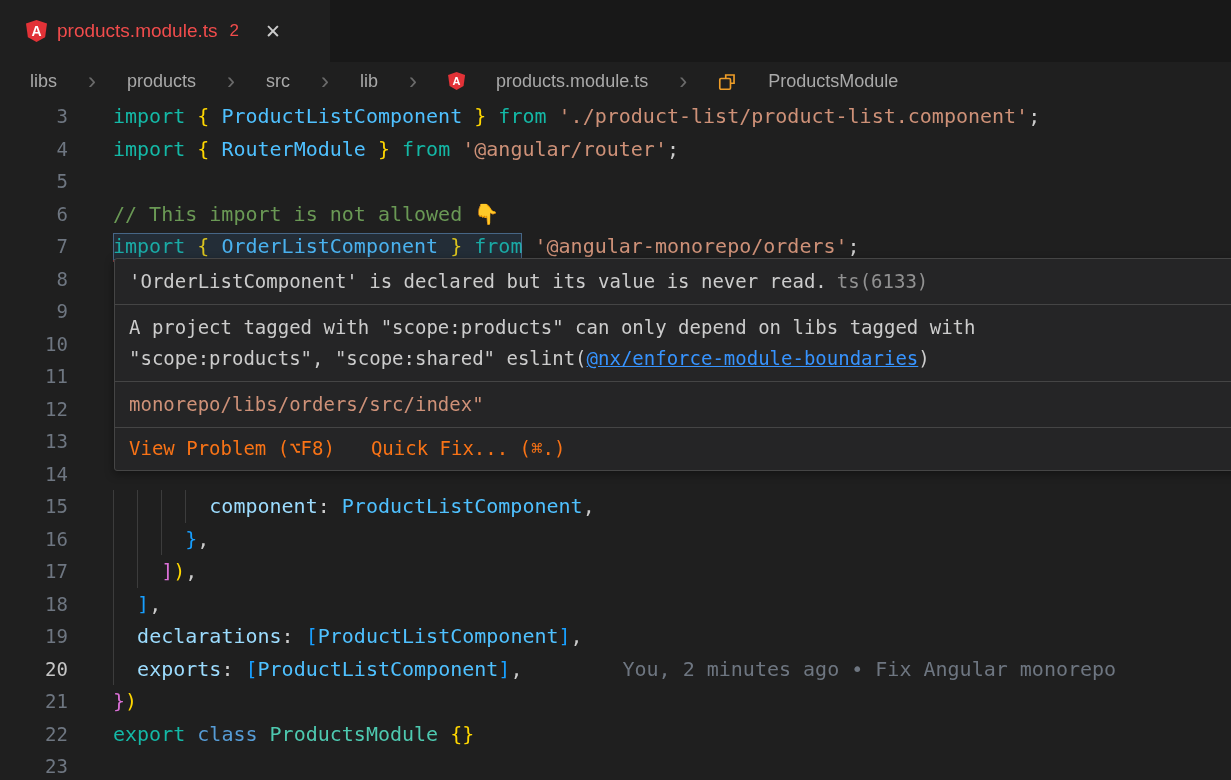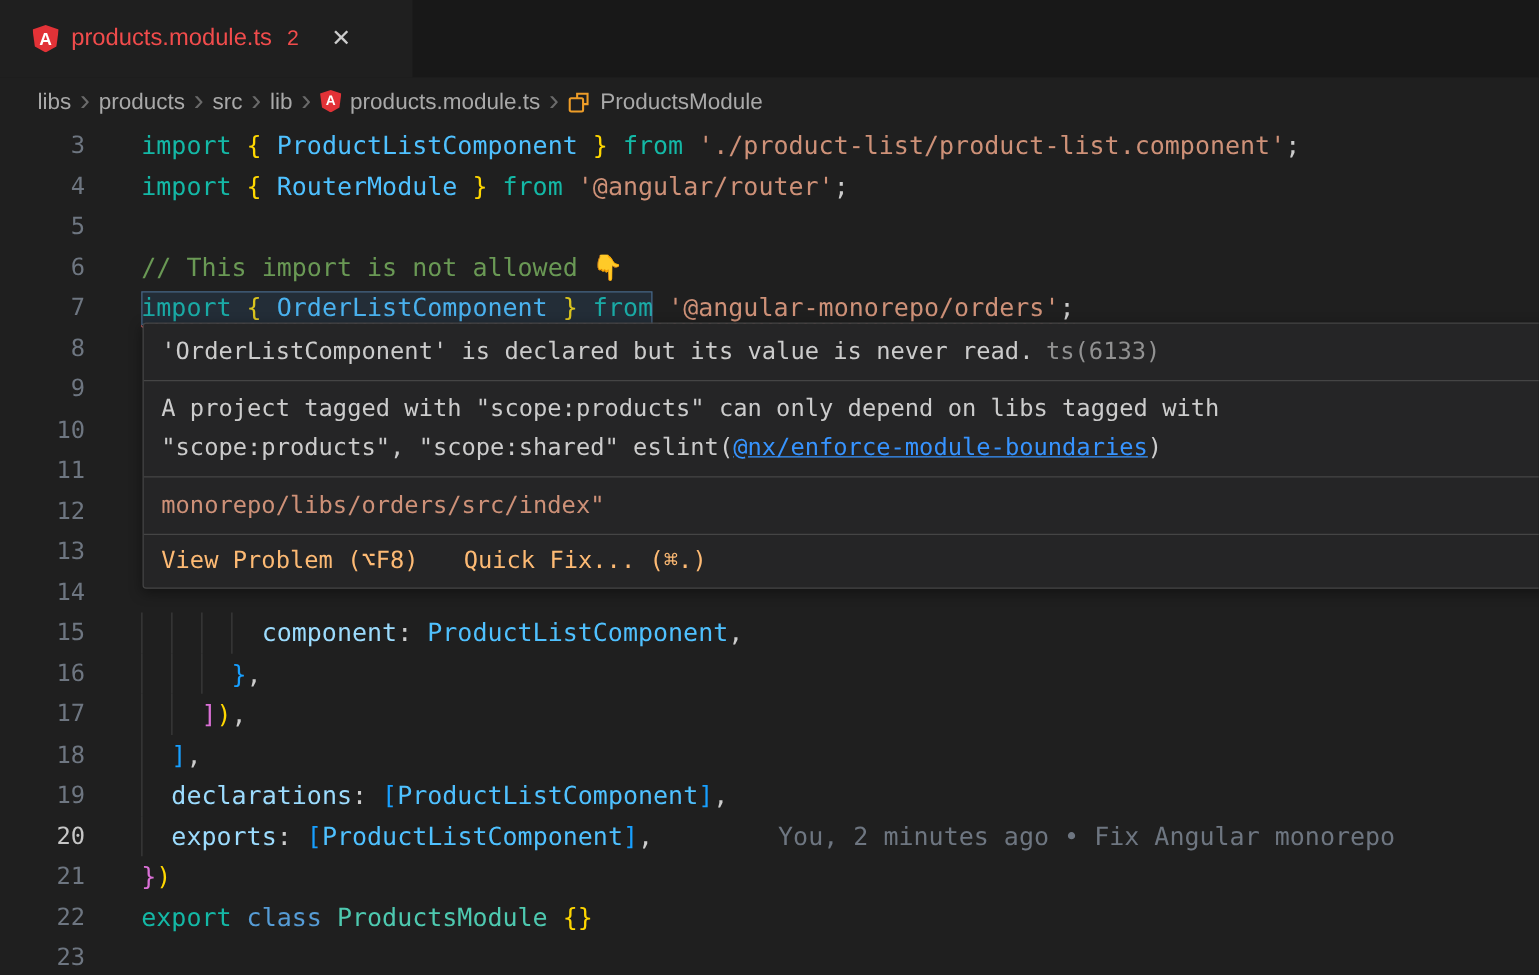--- a/index.html
+++ b/index.html
@@ -13,21 +13,21 @@
   .ng-shield { width:21px; height:22px; background:#E23237;
          clip-path:polygon(50% 0%,100% 16%,91% 78%,50% 100%,9% 78%,0% 16%);
          display:flex; align-items:center; justify-content:center;
          color:#fff; font-weight:bold; font-size:14px; flex:none; }
   .tab-label { color:#F14C4C; font-size:19px; white-space:nowrap; }
   .tab-badge { color:#F14C4C; font-size:17px; margin-left:2px; }
   .tab-close { color:#cccccc; font-size:19px; margin-left:16px; cursor:pointer; }
 
   
   .breadcrumbs { height:38px; display:flex; align-items:center; padding-left:30px;
-         color:#a9a9a9; font-size:18px; background:#1f1f1f; }
+         color:#a9a9a9; font-size:18px; background:#1f1f1f;gap:24px; }
   .crumb { cursor:pointer; white-space:nowrap; }
   .crumb-sep { color:#6a6a6a; font-size:24px; line-height:1; padding:0 7px; }
   .breadcrumbs .ng-shield { width:17px; height:18px; font-size:11px; margin-right:7px; }
   .class-icon { margin-right:7px; display:inline-flex; }
 
   
   .editor { position:relative; font-family:"DejaVu Sans Mono","Liberation Mono",monospace;
          font-size:20px; color:#cccccc; }
   .code-row { display:flex; height:32.5px; line-height:32.5px; }
   .line-num { width:68px; flex:none; text-align:right; color:#6e7681; font-size:19px; }
@@ -53,21 +53,21 @@
 
   
   .hover-popup { position:absolute; left:114px; top:158px; width:1220px;
          background:#252526; border:1px solid #454545; border-radius:3px;
          box-shadow:0 3px 10px rgba(0,0,0,0.4); font-size:19px; line-height:31px;
          color:#cccccc; z-index:5; }
   .hover-section { padding:7px 14px; border-bottom:1px solid #454545; }
   .hover-code { color:#919191; margin-left:10px; }
   .hover-link { color:#3794FF; text-decoration:underline; cursor:pointer; }
   .hover-actions { padding:5px 14px 6px; display:flex; gap:36px; }
-  .hover-action { color:#fdba74; cursor:pointer; white-space:nowrap; }
+  .hover-action { color:#f97316; cursor:pointer; white-space:nowrap; }
 </style>
 </head>
 <body>
 
 <div>
 
   <div class="tab-bar">
     <div class="tab">
       <span class="ng-shield">A</span>
       <span class="tab-label">products.module.ts</span>

